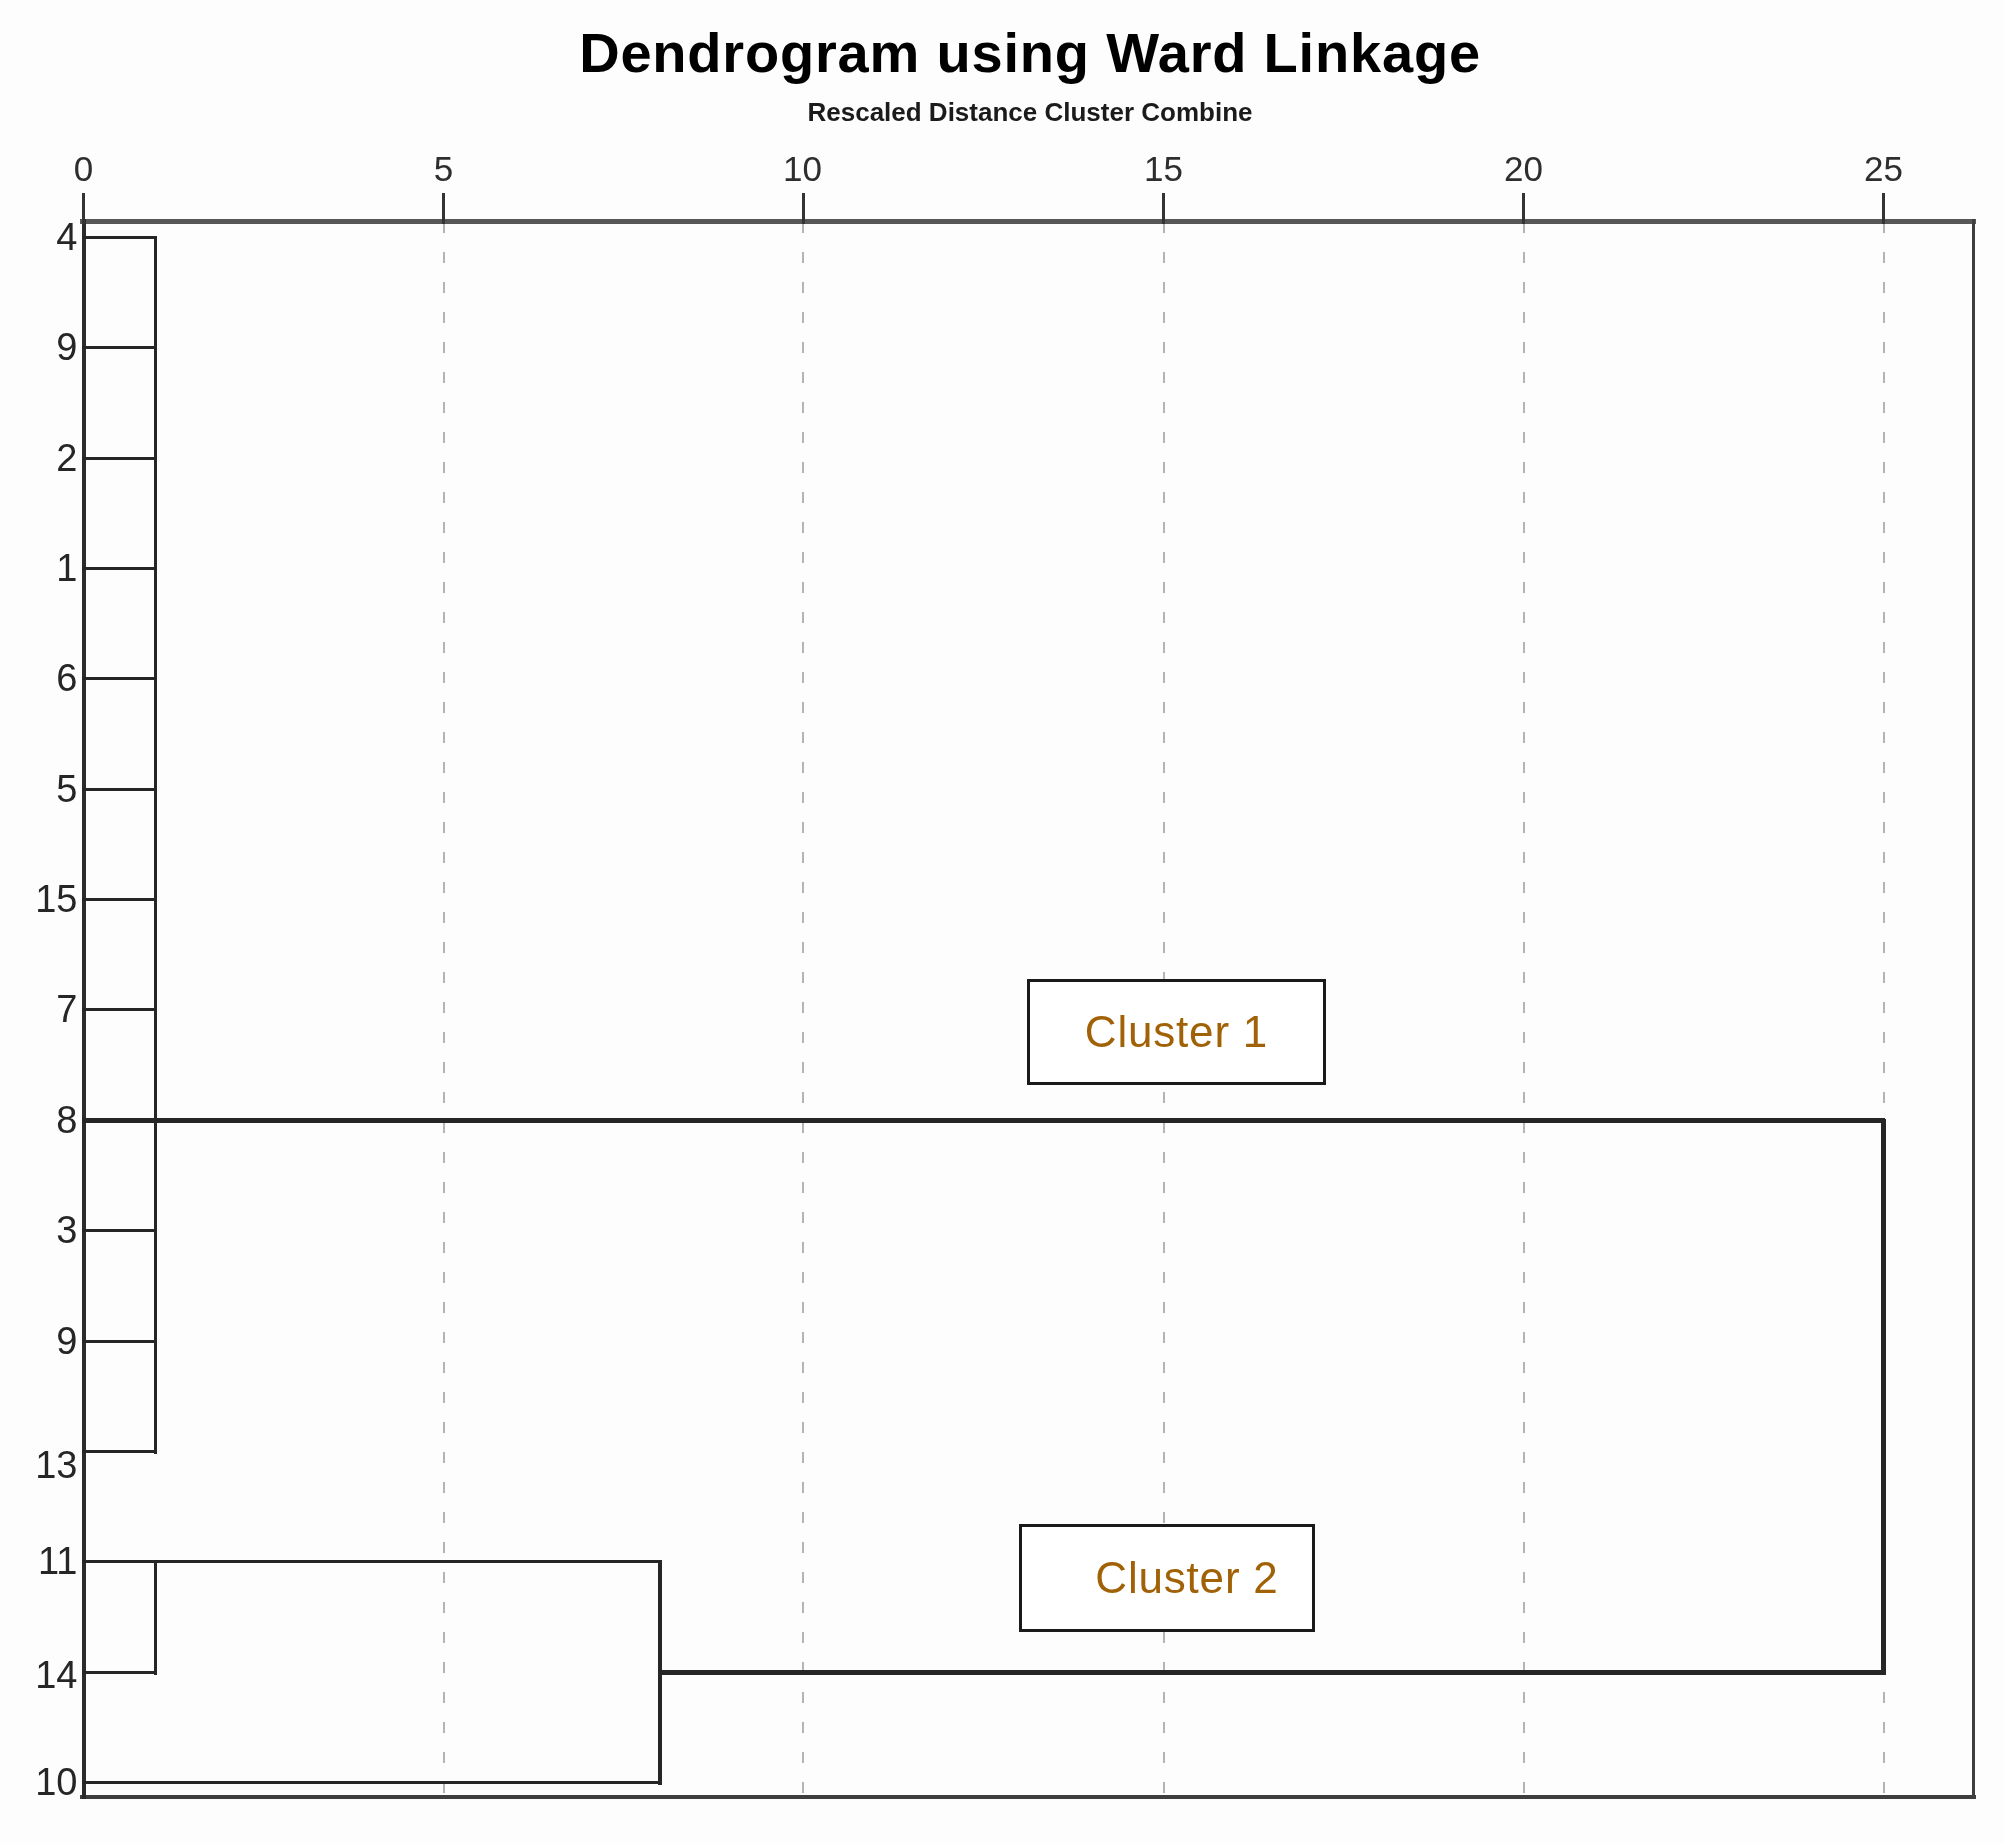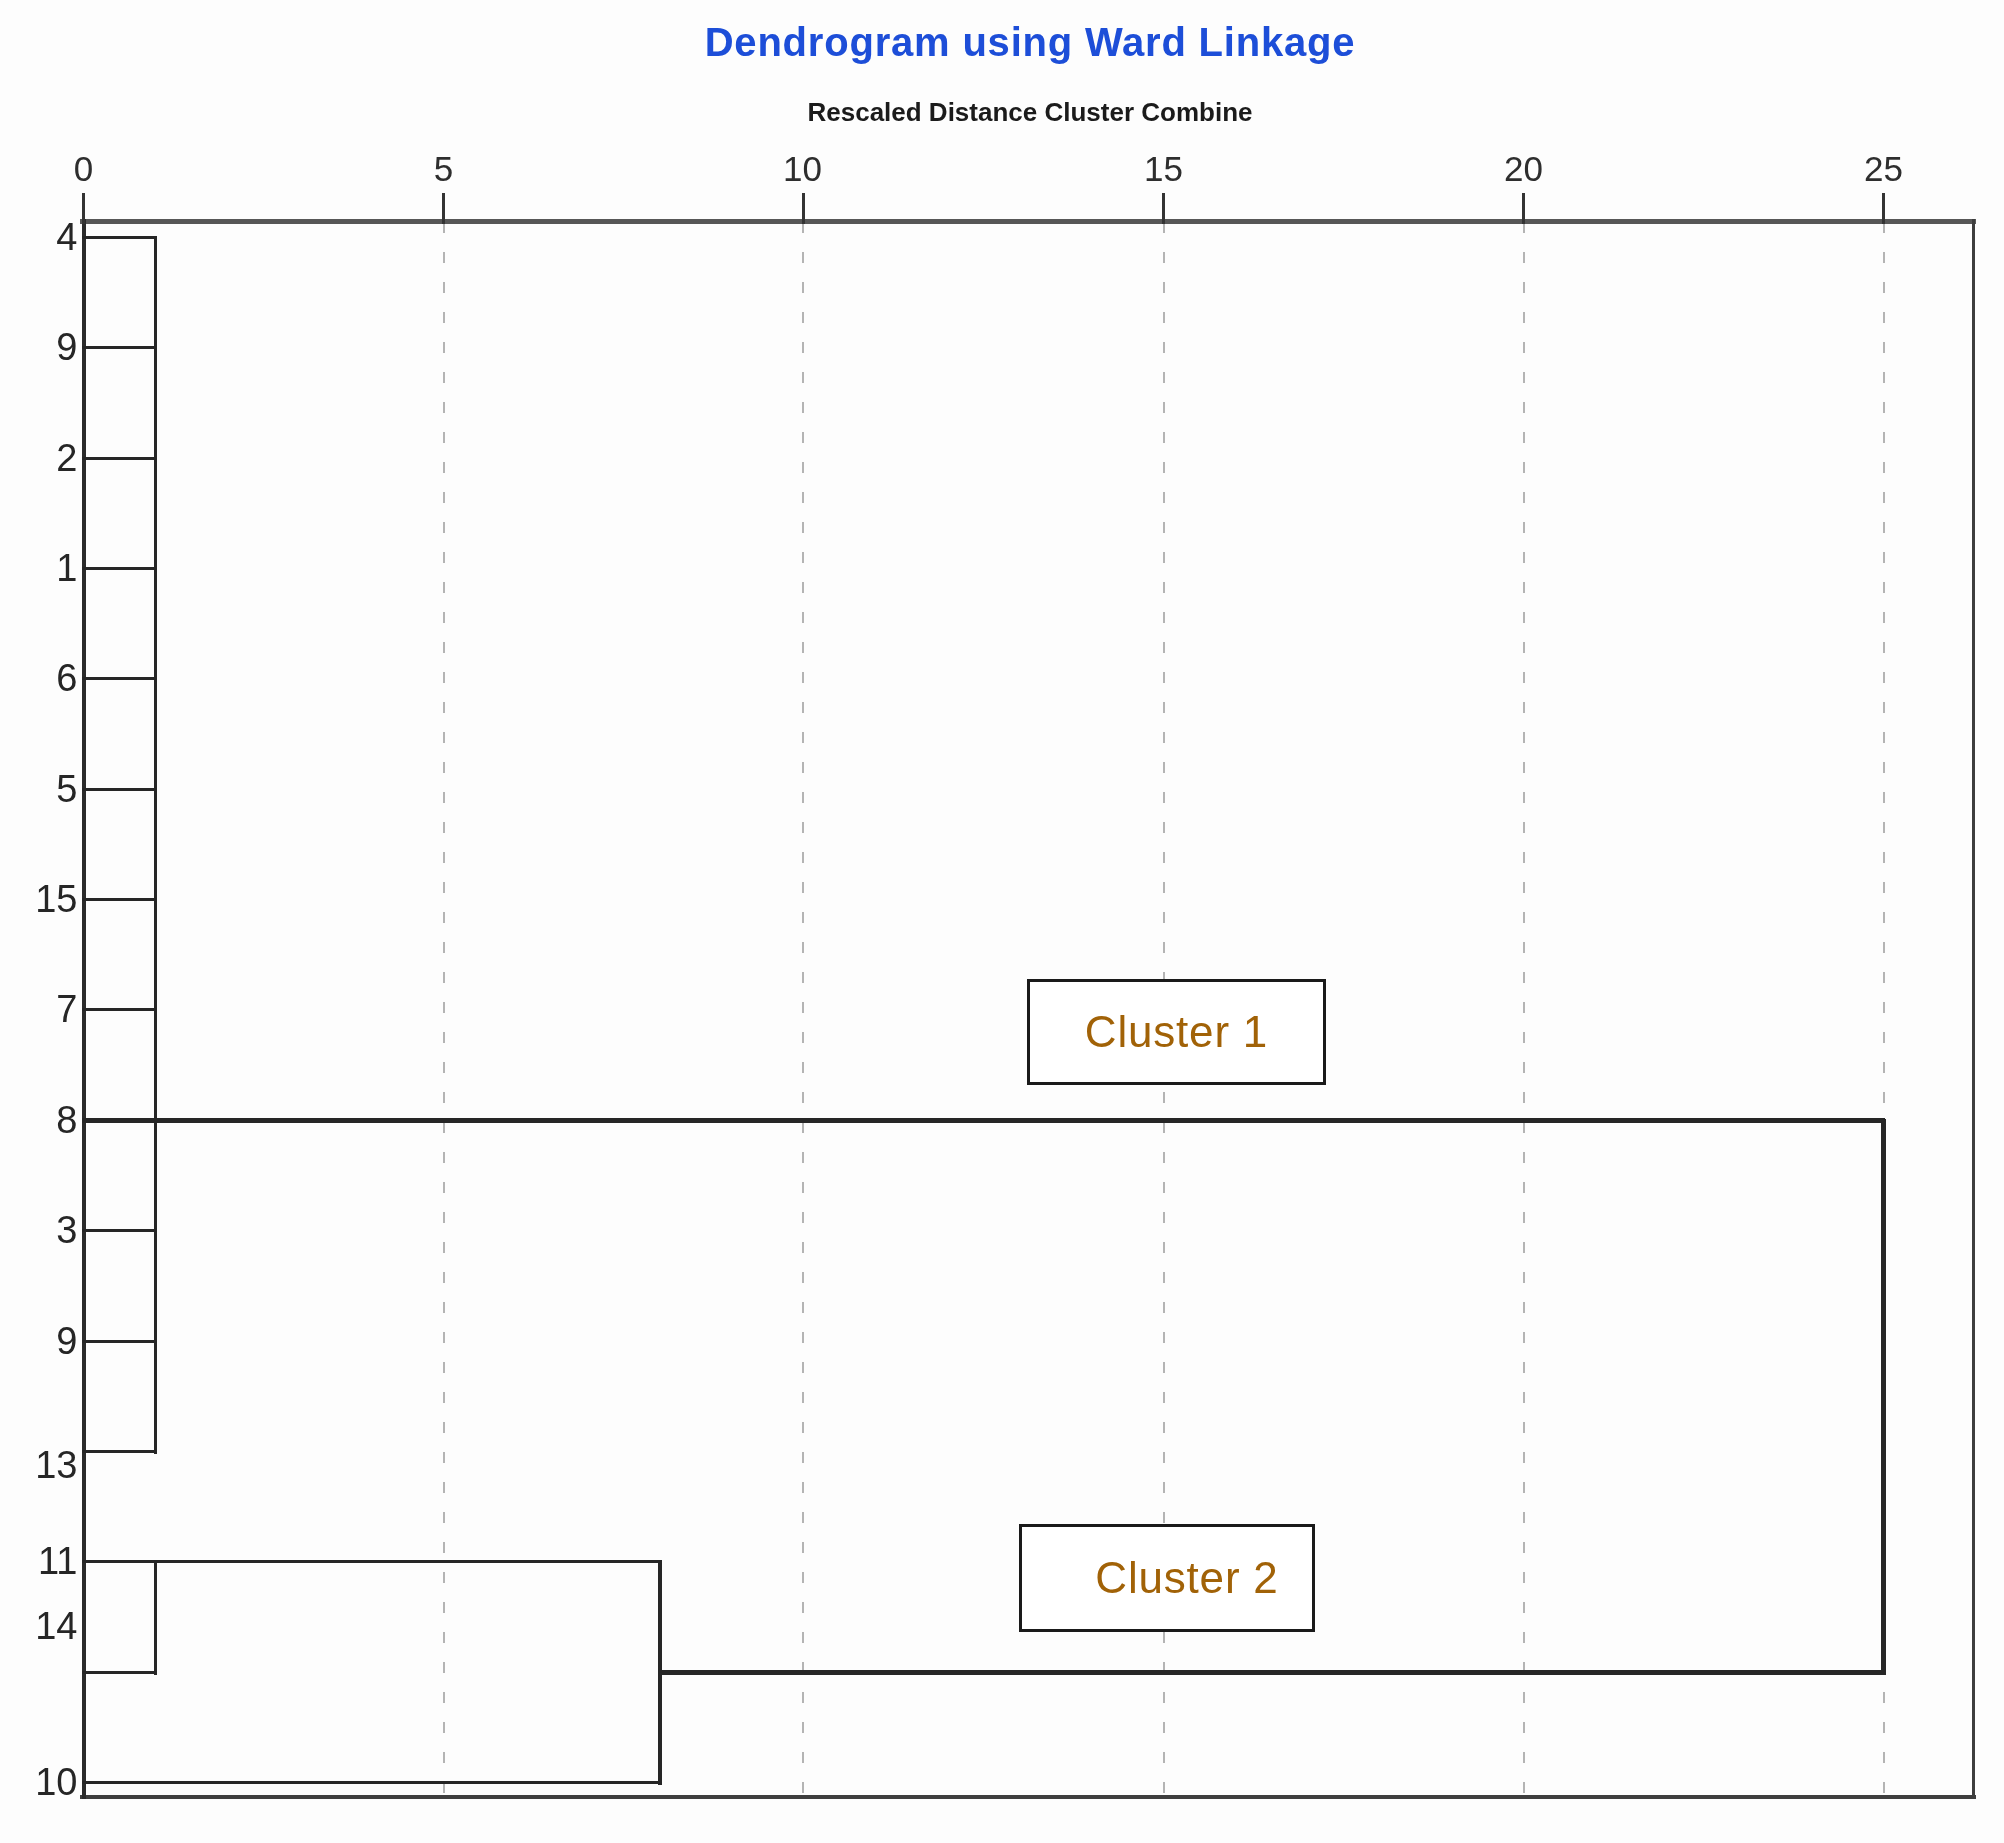--- a/index.html
+++ b/index.html
@@ -5,22 +5,22 @@
   html,body{margin:0;padding:0;background:#ffffff;}
   .stage{
     position:relative;
     width:2005px;height:1843px;
     background:#fdfdfd;
     font-family:"Liberation Sans",sans-serif;
     overflow:hidden;
   }
   .chart-title{
     position:absolute;left:84px;top:20px;width:1892px;
-    text-align:center;font-size:40px;font-weight:bold;
-    letter-spacing:0.8px;color:#1d4ed8;
+    text-align:center;font-size:56px;font-weight:bold;
+    letter-spacing:0.8px;color:#000000;
   }
   .chart-subtitle{
     position:absolute;left:84px;top:97px;width:1892px;
     text-align:center;font-size:26px;font-weight:bold;color:#1b1b1b;
   }
   .seg{position:absolute;}
   .tick-label{
     position:absolute;width:121px;text-align:center;
     font-size:35px;line-height:39px;color:#2e2e2e;
   }
@@ -91,21 +91,21 @@
       <div class="leaf-label" style="left: 1.5px; top: 547px;">1</div>
       <div class="leaf-label" style="left: 1.5px; top: 657px;">6</div>
       <div class="leaf-label" style="left: 1.5px; top: 768px;">5</div>
       <div class="leaf-label" style="left: 1.5px; top: 878px;">15</div>
       <div class="leaf-label" style="left: 1.5px; top: 988px;">7</div>
       <div class="leaf-label" style="left: 1.5px; top: 1099px;">8</div>
       <div class="leaf-label" style="left: 1.5px; top: 1209px;">3</div>
       <div class="leaf-label" style="left: 1.5px; top: 1320px;">9</div>
       <div class="leaf-label" style="left: 1.5px; top: 1444px;">13</div>
       <div class="leaf-label" style="left: 1.5px; top: 1540px;">11</div>
-      <div class="leaf-label" style="left: 1.5px; top: 1605px; text-align: right;">14</div>
+      <div class="leaf-label" style="left: 1.5px; top: 1654px; text-align: right;">14</div>
       <div class="leaf-label" style="left: 1.5px; top: 1761px;">10</div>
       <div class="annotation-box" style="left: 1027px; top: 979px; width: 299px; height: 106px; border: 3.8px solid rgb(26, 26, 26); background: rgb(255, 255, 255);">
         <div class="annotation-label">Cluster 1</div>
       </div>
       <div class="annotation-box" style="left: 1019px; top: 1524px; width: 296px; height: 108px; border: 3.8px solid rgb(26, 26, 26); background: rgb(255, 255, 255); padding-left: 40px;">
         <div class="annotation-label">Cluster 2</div>
       </div>
     </div>
 </div>
 

